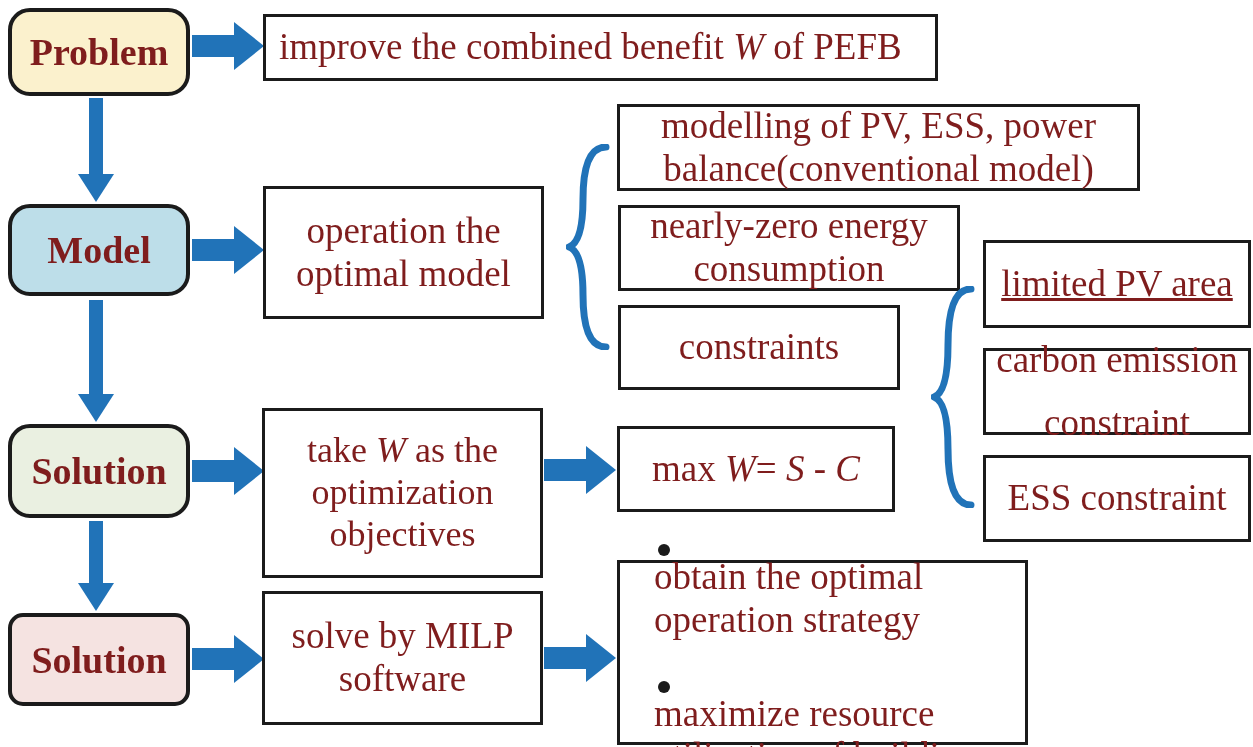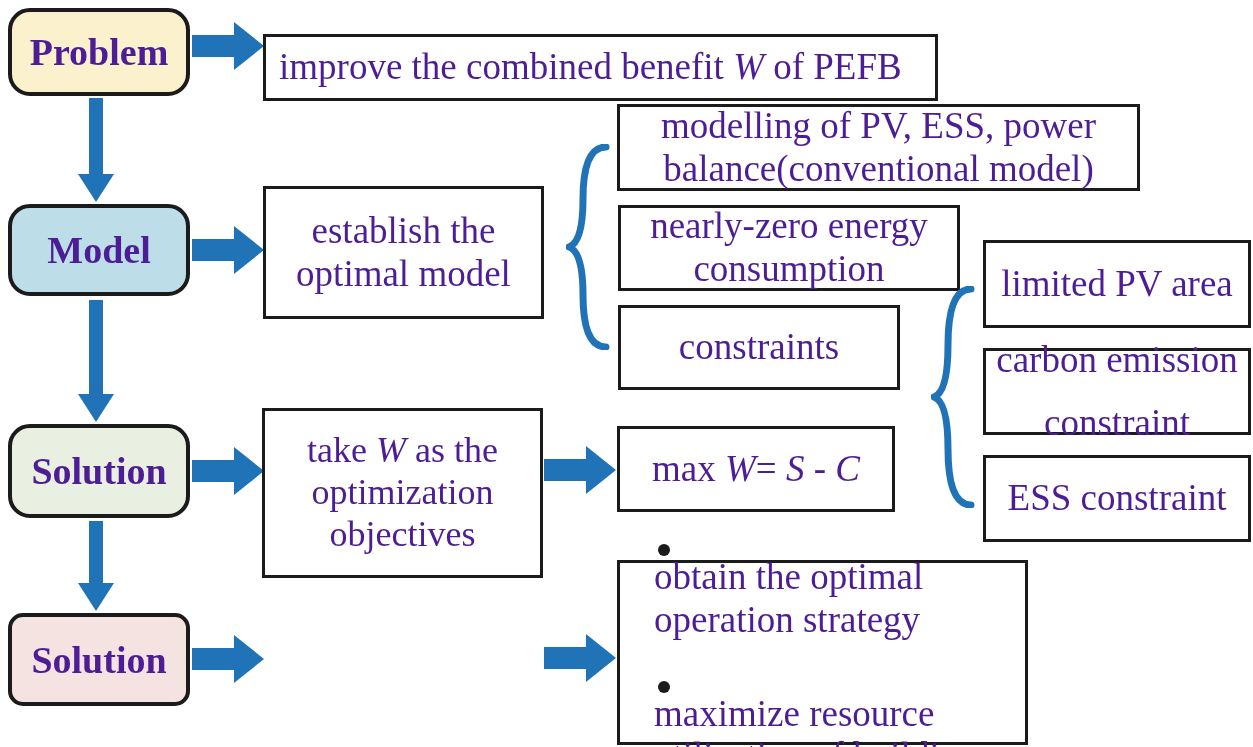--- a/index.html
+++ b/index.html
@@ -1,18 +1,18 @@
 <!DOCTYPE html>
 <html><head>
 <meta charset="utf-8">
 <style>
   html,body { margin:0; padding:0; background:#ffffff; }
   #canvas {
     position:relative; width:1253px; height:747px; background:#ffffff;
-    font-family:"Liberation Serif", serif; color:#4c1d95; overflow:hidden;
+    font-family:"Liberation Serif", serif; color:#7f1d1d; overflow:hidden;
   }
   
   .stage {
     position:absolute; box-sizing:border-box;
     border:4px solid #1b1b1b; border-radius:22px;
     display:flex; align-items:center; justify-content:center;
     font-weight:bold; font-size:38px;
   }
   
   .cbox {
@@ -93,28 +93,28 @@
 
   <div class="harrow" style="left:544px; top:446px;">
       <div class="shaft"></div>
       <div class="head"></div>
     </div>
   <div class="harrow" style="left:544px; top:634px;">
       <div class="shaft"></div>
       <div class="head"></div>
     </div>
 
-  <div class="cbox" style="left:263px; top:14px; width:675px; height:67px; align-items:flex-start; padding-left:13px; text-align:left;margin-top:20px;">
+  <div class="cbox" style="left:263px; top:14px; width:675px; height:67px; align-items:flex-start; padding-left:13px; text-align:left;">
     <div class="line">
       <span>improve the combined benefit </span><i>W</i><span> of PEFB</span>
     </div>
   </div>
 
   <div class="cbox" style="left:263px; top:186px; width:281px; height:133px;">
-    <div class="line">establish the</div>
+    <div class="line">operation the</div>
     <div class="line">optimal model</div>
   </div>
 
   <div class="brace" style="left:566px; top:144px;">
     <svg width="44" height="206" viewBox="0 0 44 206" fill="none">
       <path d="M 40,3 Q 17,3 17,55 Q 17,98 3,103 Q 17,108 17,151 Q 17,203 40,203" stroke="currentColor" stroke-width="7" stroke-linecap="round" stroke-linejoin="round"></path>
     </svg>
   </div>
 
   <div class="cbox" style="left:617px; top:104px; width:523px; height:87px;">
@@ -130,21 +130,21 @@
     <div class="line">nearly-zero energy</div>
     <div class="line">consumption</div>
   </div>
 
   <div class="brace" style="left:931px; top:286px;">
     <svg width="44" height="222" viewBox="0 0 44 222" fill="none">
       <path d="M 40,3 Q 17,3 17,59 Q 17,106 3,111 Q 17,116 17,163 Q 17,219 40,219" stroke="currentColor" stroke-width="7" stroke-linecap="round" stroke-linejoin="round"></path>
     </svg>
   </div>
 
-  <div class="cbox" style="left:983px; top:240px; width:268px; height:88px;">
+  <div class="cbox" style="left:983px; top:240px; width:268px; height:88px;text-decoration:underline;">
     <div class="line">limited PV area</div>
   </div>
   <div class="cbox" style="left:983px; top:348px; width:268px; height:87px;gap:20px;">
     <div class="line">carbon emission</div>
     <div class="line">constraint</div>
   </div>
   <div class="cbox" style="left:983px; top:455px; width:268px; height:87px;">
     <div class="line">ESS constraint</div>
   </div>
 
@@ -155,20 +155,24 @@
     <div class="line">optimization</div>
     <div class="line">objectives</div>
   </div>
 
   <div class="cbox" style="left:617px; top:426px; width:278px; height:86px;">
     <div class="line">
       <span>max </span><i>W</i><span>= </span><i>S</i><span> - </span><i>C</i>
     </div>
   </div>
 
+  <div class="cbox" style="left:262px; top:591px; width:281px; height:134px;">
+    <div class="line">solve by MILP</div>
+    <div class="line">software</div>
+  </div>
 
   <div class="cbox results" style="left:617px; top:560px; width:411px; height:185px;">
     <div class="bullet-item">
       <span class="dot"></span>
       <span>
         <span class="line">obtain the optimal</span>
         <span class="line">operation strategy</span>
       </span>
     </div>
     <div class="bullet-item">

